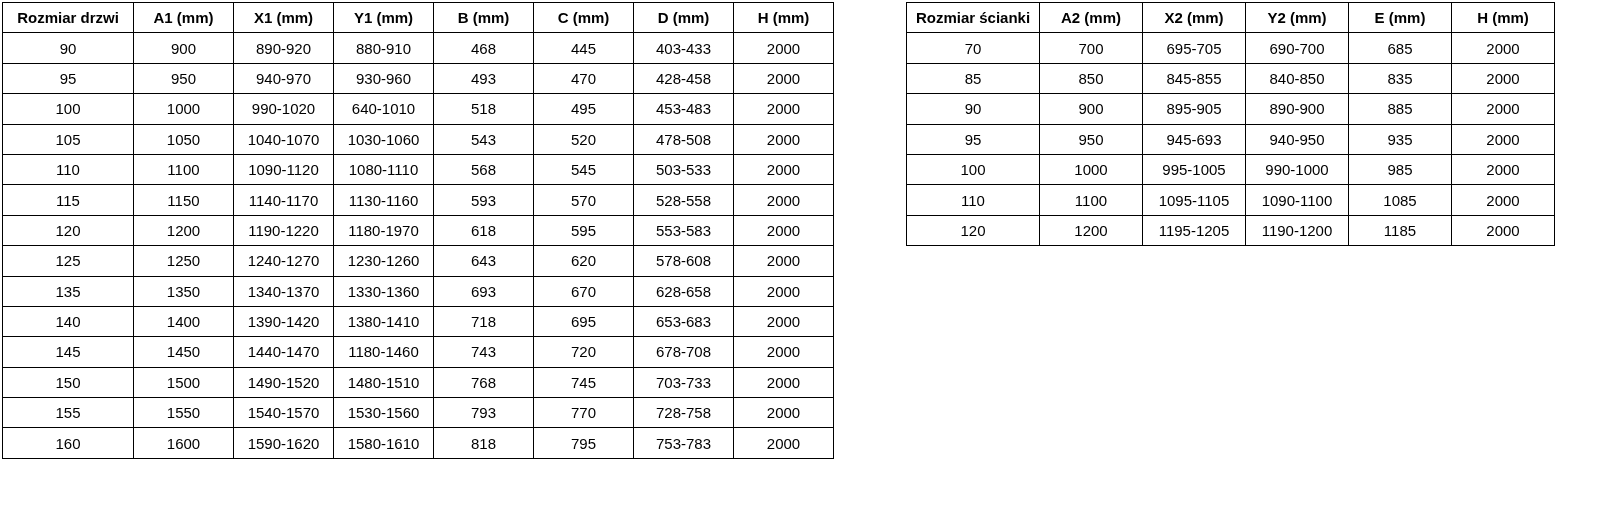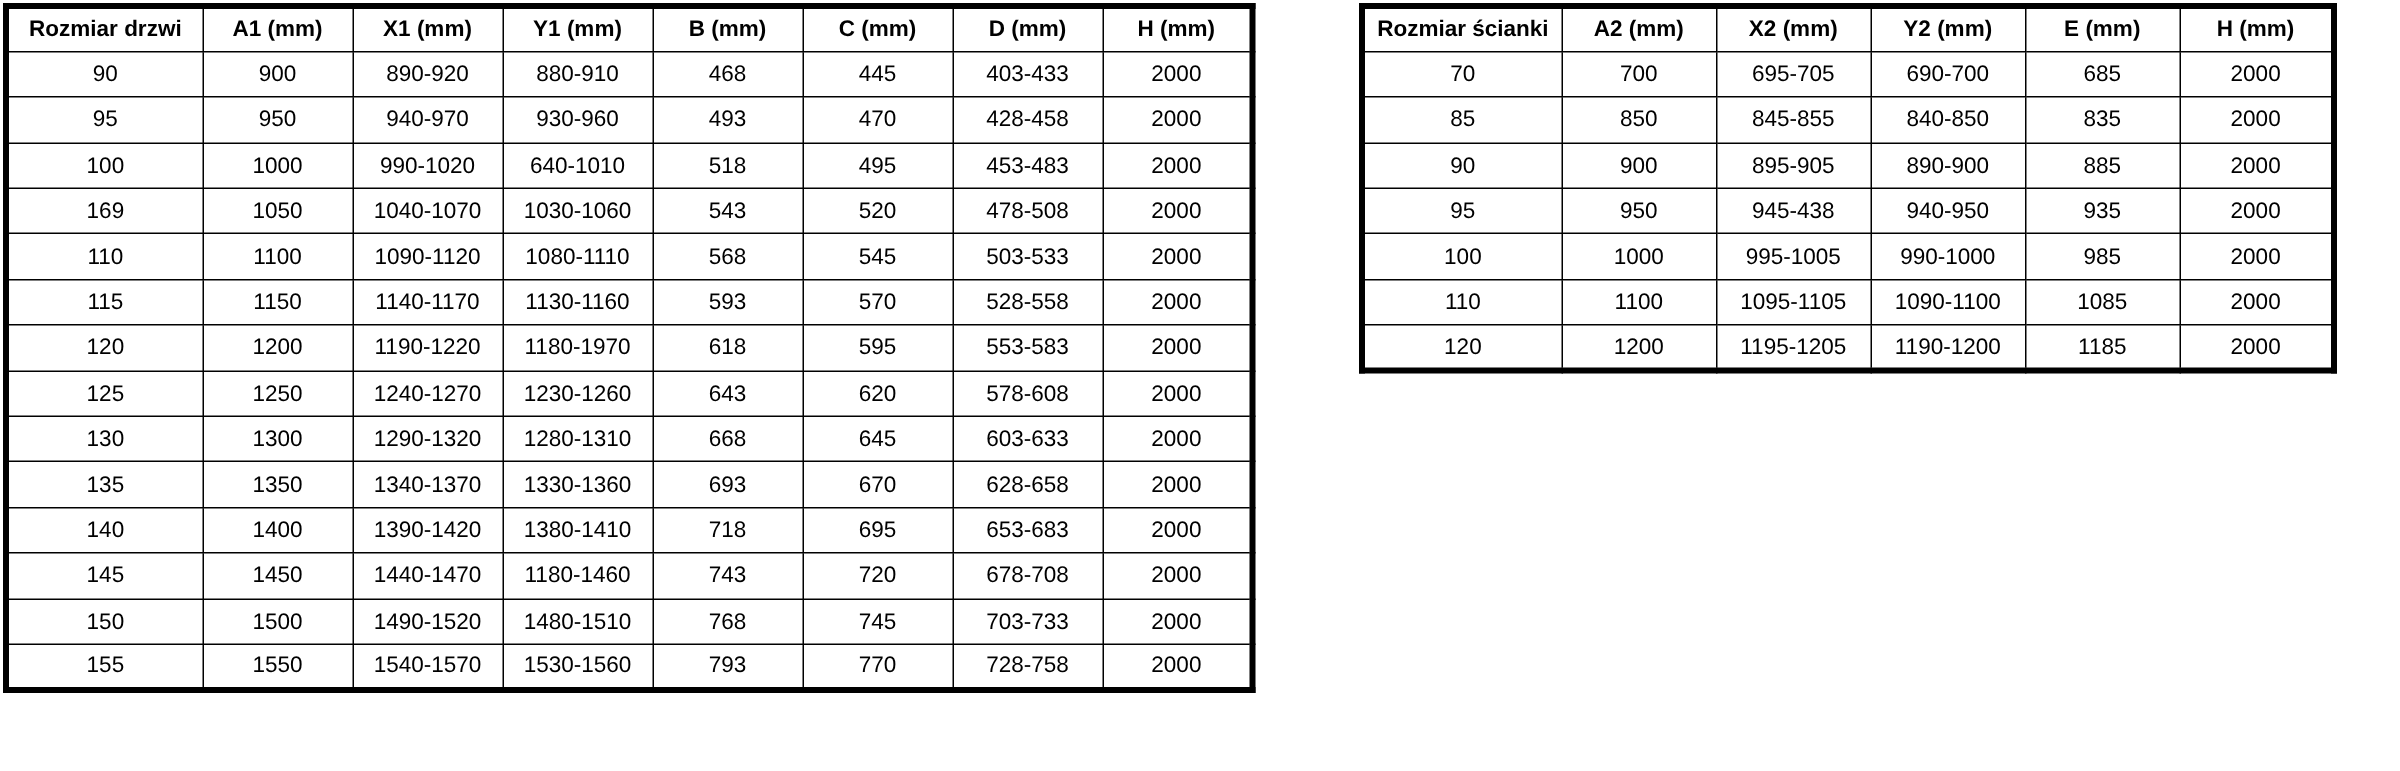--- a/index.html
+++ b/index.html
@@ -18,21 +18,21 @@
   }
   .table-wrap {
     position: absolute;
     top: 2px;
   }
   .table-wrap.door { left: 2px; }
   .table-wrap.wall { left: 906px; }
   table.spec {
     border-collapse: collapse;
     table-layout: fixed;
-    border: 4px solid #000000;
+    border: 1px solid #000000;
     background: #ffffff;
   }
   table.spec th, table.spec td {
     border: 1px solid #000000;
     height: 30.4px;
     text-align: center;
     vertical-align: middle;
     color: #000000;
     font-size: 15px;
     line-height: 1;
@@ -98,21 +98,21 @@
             <td>100</td>
             <td>1000</td>
             <td>990-1020</td>
             <td>640-1010</td>
             <td>518</td>
             <td>495</td>
             <td>453-483</td>
             <td>2000</td>
           </tr>
           <tr>
-            <td>169</td>
+            <td>105</td>
             <td>1050</td>
             <td>1040-1070</td>
             <td>1030-1060</td>
             <td>543</td>
             <td>520</td>
             <td>478-508</td>
             <td>2000</td>
           </tr>
           <tr>
             <td>110</td>
@@ -148,30 +148,20 @@
             <td>125</td>
             <td>1250</td>
             <td>1240-1270</td>
             <td>1230-1260</td>
             <td>643</td>
             <td>620</td>
             <td>578-608</td>
             <td>2000</td>
           </tr>
           <tr>
-            <td>130</td>
-            <td>1300</td>
-            <td>1290-1320</td>
-            <td>1280-1310</td>
-            <td>668</td>
-            <td>645</td>
-            <td>603-633</td>
-            <td>2000</td>
-          </tr>
-          <tr>
             <td>135</td>
             <td>1350</td>
             <td>1340-1370</td>
             <td>1330-1360</td>
             <td>693</td>
             <td>670</td>
             <td>628-658</td>
             <td>2000</td>
           </tr>
           <tr>
@@ -205,20 +195,30 @@
             <td>2000</td>
           </tr>
           <tr>
             <td>155</td>
             <td>1550</td>
             <td>1540-1570</td>
             <td>1530-1560</td>
             <td>793</td>
             <td>770</td>
             <td>728-758</td>
+            <td>2000</td>
+          </tr>
+          <tr>
+            <td>160</td>
+            <td>1600</td>
+            <td>1590-1620</td>
+            <td>1580-1610</td>
+            <td>818</td>
+            <td>795</td>
+            <td>753-783</td>
             <td>2000</td>
           </tr>
         </tbody>
     </table>
   </div>
 
   <div class="table-wrap wall">
     <table class="spec">
       <colgroup>
         <col style="width:133px">
@@ -259,21 +259,21 @@
             <td>90</td>
             <td>900</td>
             <td>895-905</td>
             <td>890-900</td>
             <td>885</td>
             <td>2000</td>
           </tr>
           <tr>
             <td>95</td>
             <td>950</td>
-            <td>945-438</td>
+            <td>945-693</td>
             <td>940-950</td>
             <td>935</td>
             <td>2000</td>
           </tr>
           <tr>
             <td>100</td>
             <td>1000</td>
             <td>995-1005</td>
             <td>990-1000</td>
             <td>985</td>

